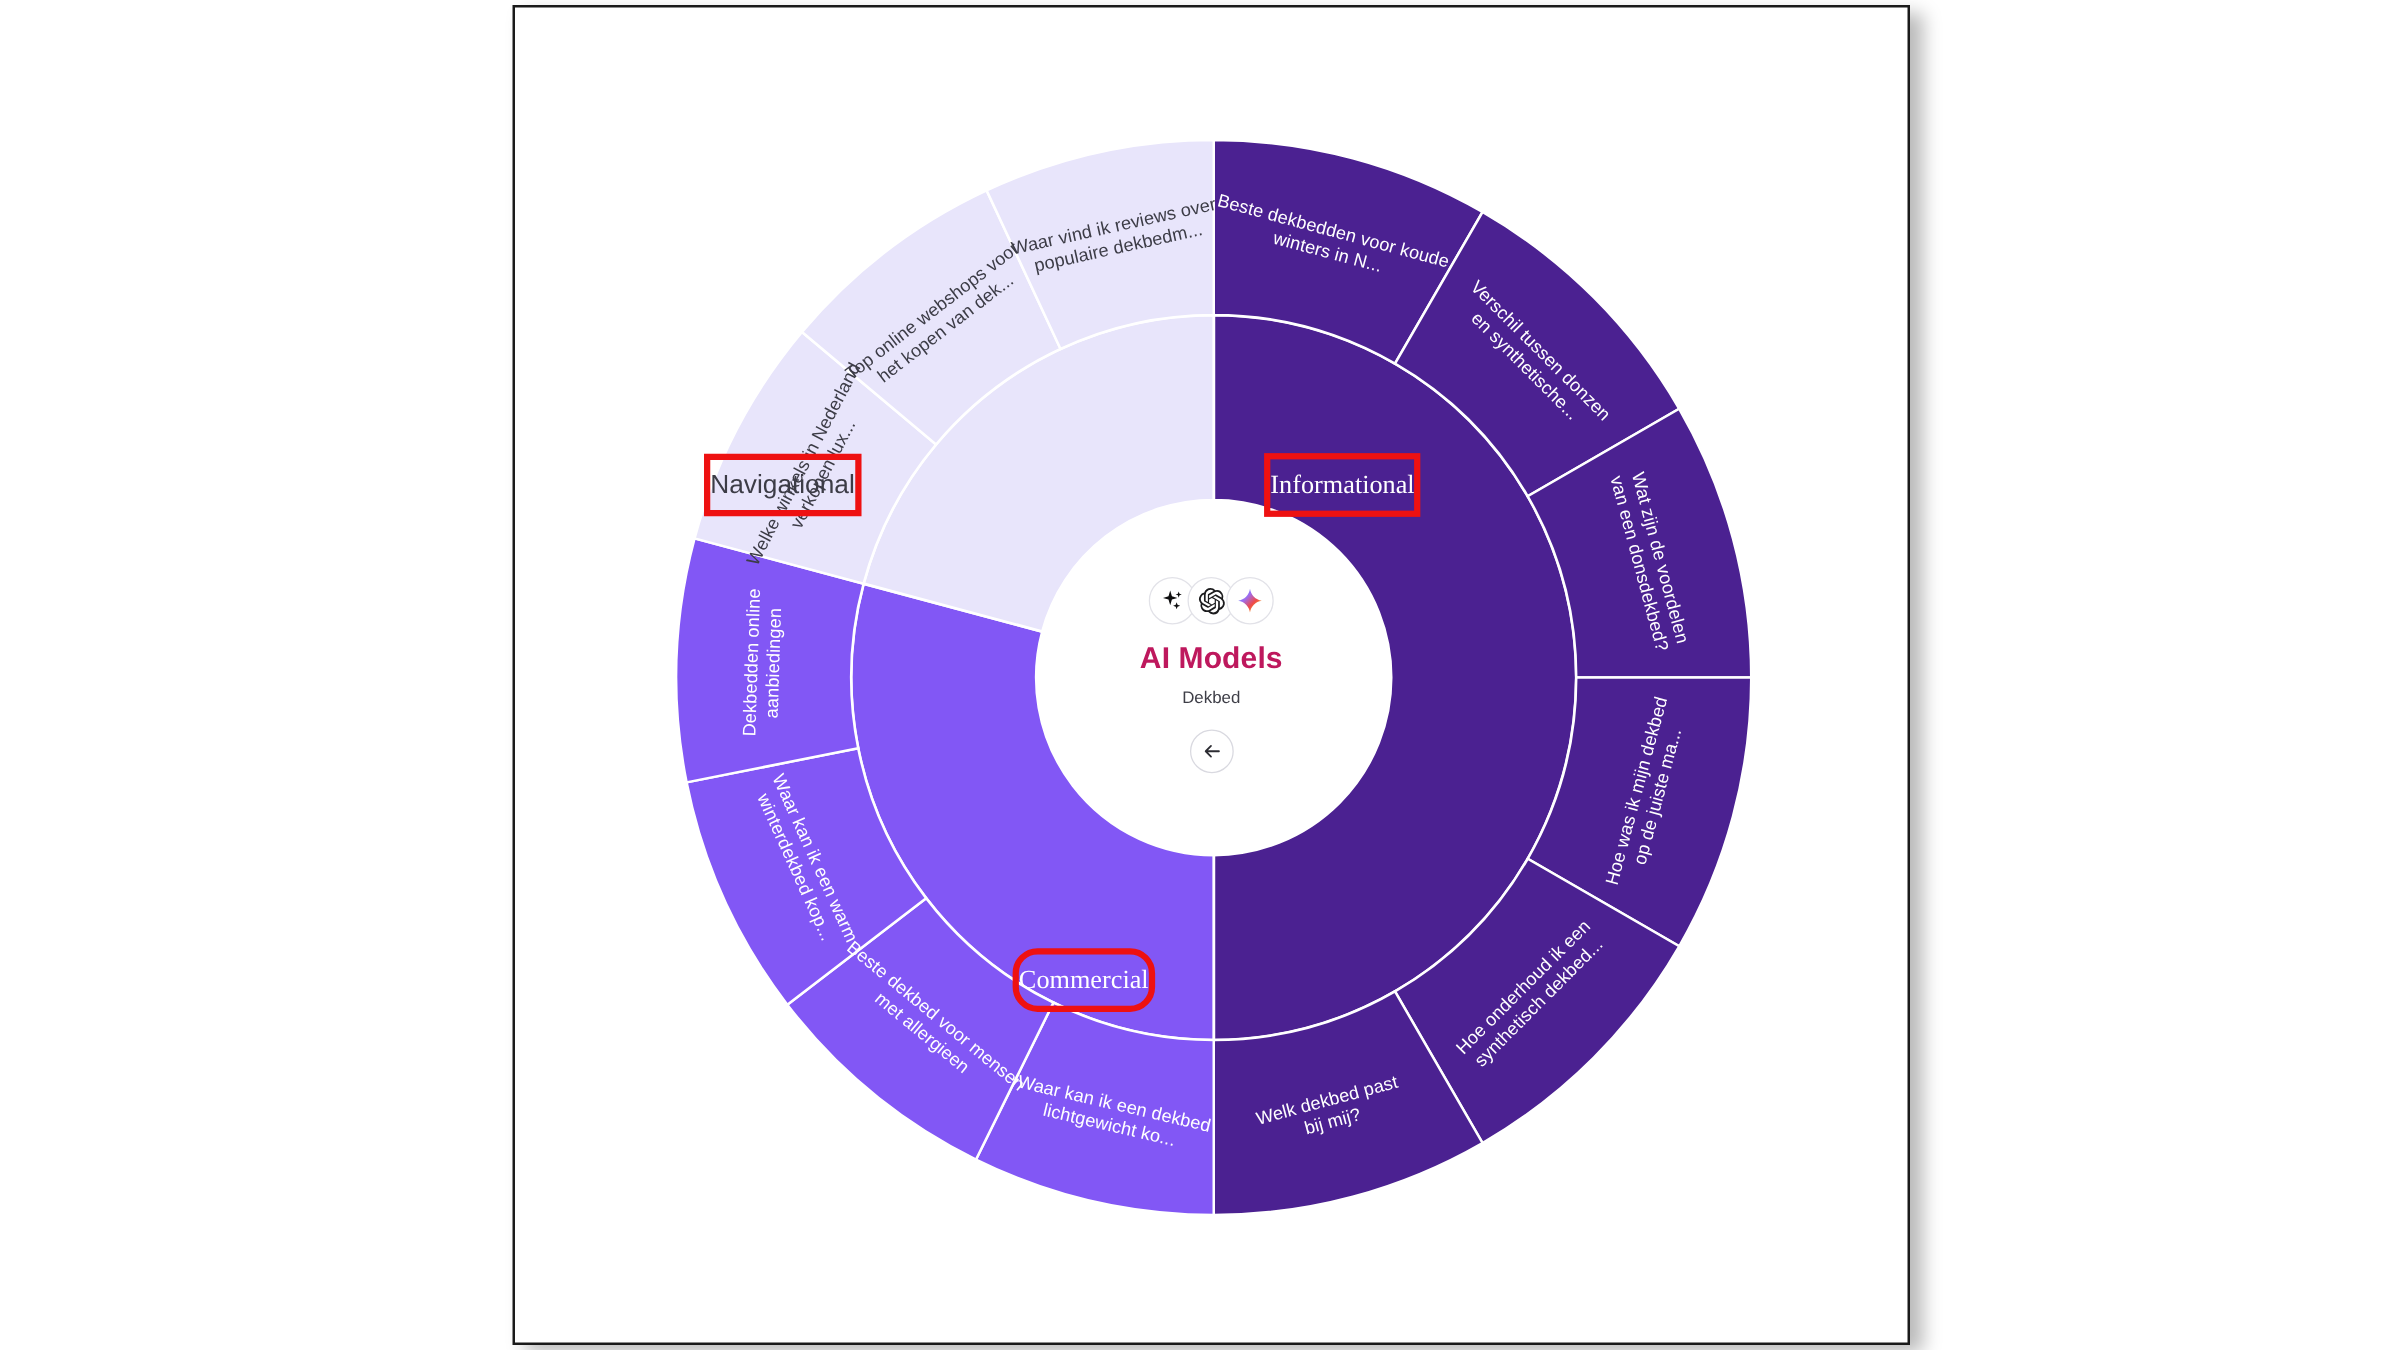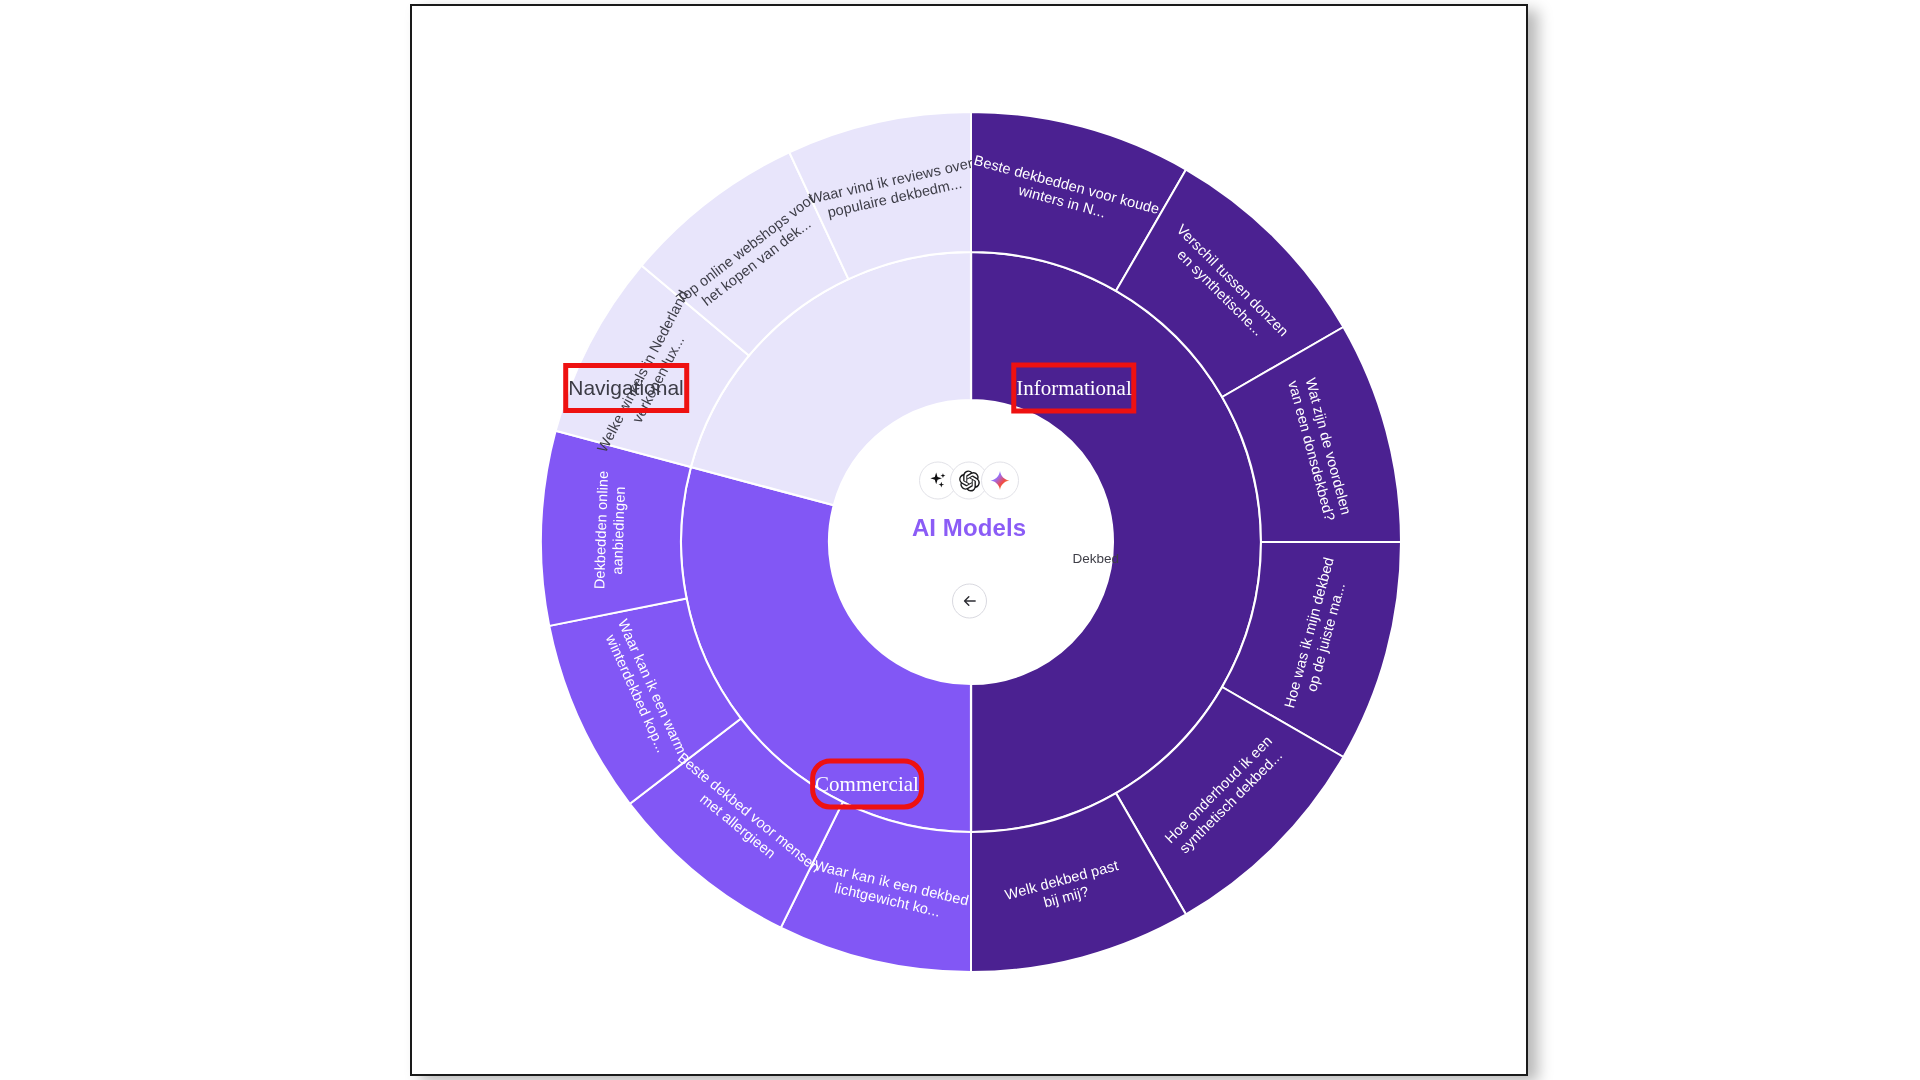--- a/index.html
+++ b/index.html
@@ -75,29 +75,28 @@
     justify-content: center;
     box-sizing: border-box;
   }
   .ai-chip + .ai-chip { margin-left: -7px; }
   .ai-chip:nth-child(2) { z-index: 2; }
   .ai-chip:nth-child(3) { z-index: 3; }
 
   #hub-title {
     font-size: 24px;
     font-weight: bold;
-    color: #8b5cf6;
+    color: #be185d;
     letter-spacing: 0.1px;
     margin: 0 0 9px 0;
   }
   #hub-subtitle {
     font-size: 13.5px;
     color: #3e3e47;
     margin: 4px 0 18px 0;
-    text-align: right;
   }
   #back-button {
     width: 35px;
     height: 35px;
     border-radius: 50%;
     border: 1px solid #d9d9e0;
     background: #ffffff;
     display: inline-flex;
     align-items: center;
     justify-content: center;

